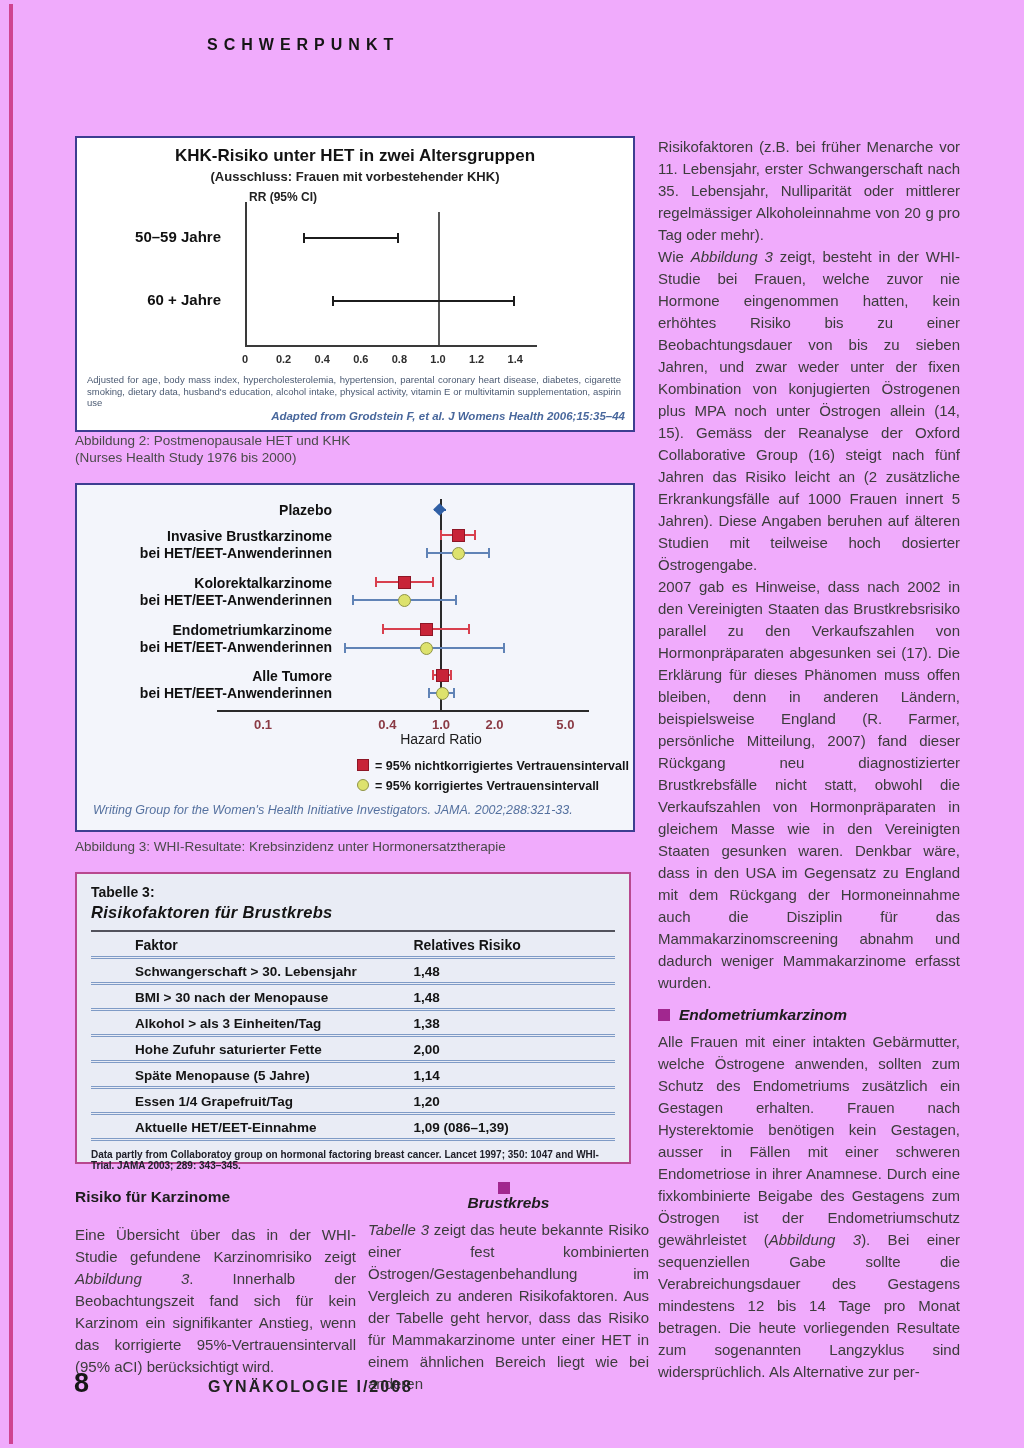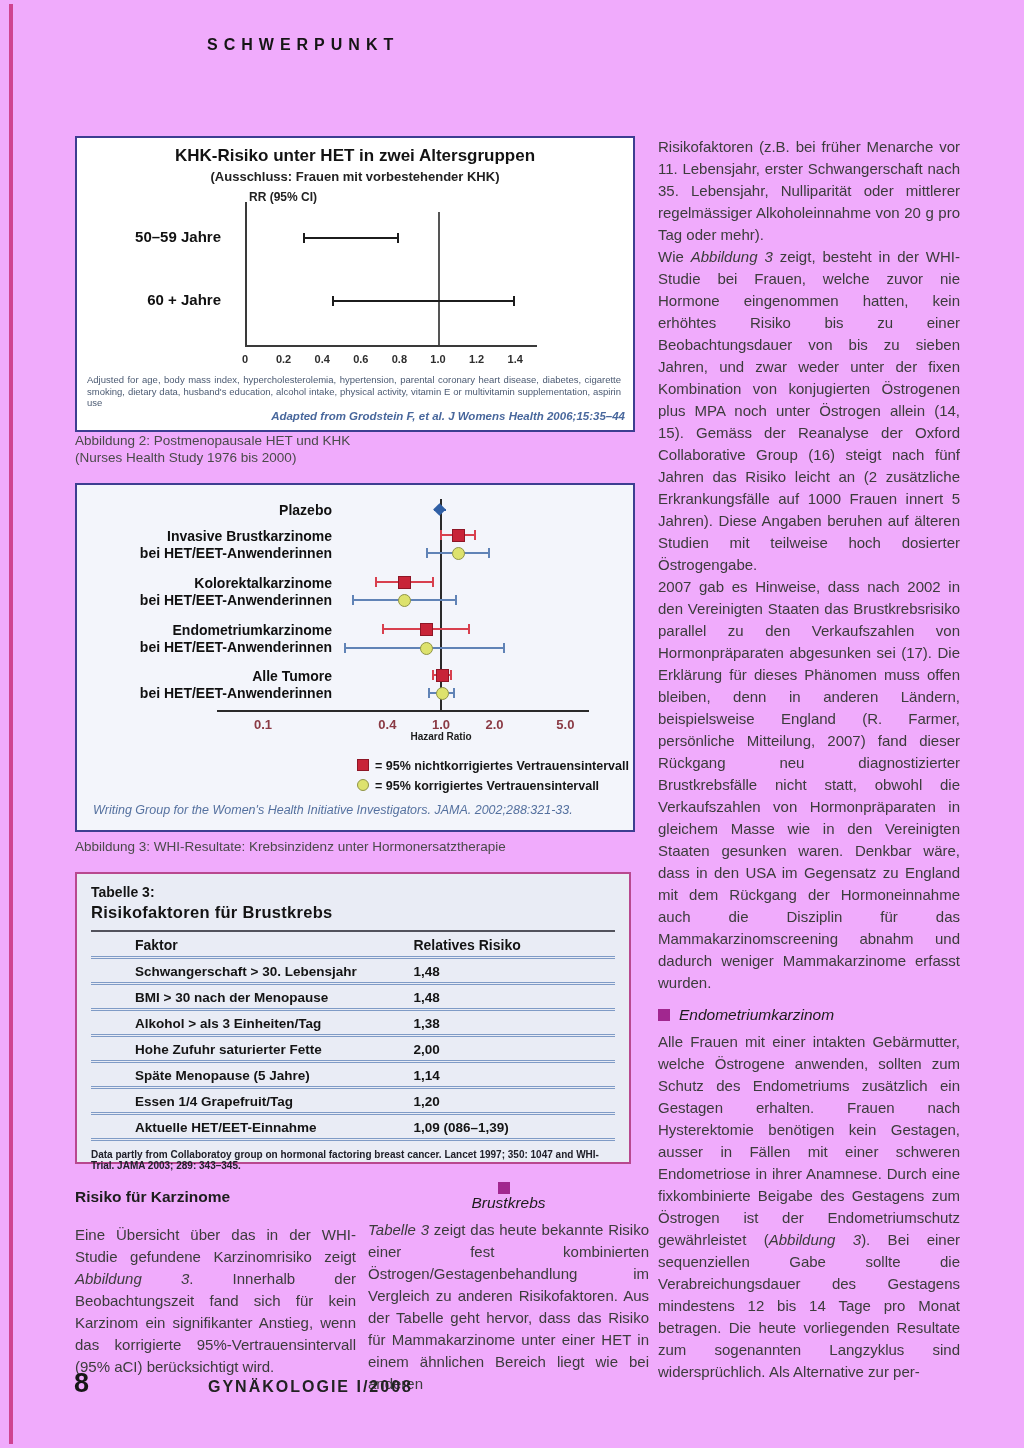--- a/index.html
+++ b/index.html
@@ -26,46 +26,46 @@
   .f1note{position:absolute;left:10px;top:236px;width:534px;font-size:9.5px;
           line-height:11.5px;color:#4b5a72;text-align:justify;}
   .f1src{position:absolute;right:8px;top:272px;font-size:11.5px;font-weight:bold;
          color:#48679c;font-style:italic;}
   
   .f2lab{position:absolute;left:4px;width:251px;text-align:right;font-weight:bold;
          font-size:14px;line-height:17px;color:#101010;}
   .f2tick{position:absolute;width:30px;text-align:center;font-weight:bold;
           font-size:13px;color:#8a3a44;}
   .f2xlabel{position:absolute;left:298px;top:246px;width:132px;text-align:center;
-            font-weight:bold;font-size:10px;color:#1c1c1c;}
+            font-weight:normal;font-size:14px;color:#1c1c1c;}
   .f2legend{position:absolute;left:280px;font-weight:bold;font-size:12.5px;color:#161616;}
   .f2legend .mk{display:inline-block;vertical-align:-1px;margin-right:6px;}
   .mk-redsq{width:10px;height:10px;background:#c82438;border:1px solid #8e1626;}
   .mk-yelci{width:10px;height:10px;border-radius:50%;background:#dde26d;border:1px solid #8f9446;}
   .f2src{position:absolute;left:16px;top:318px;font-size:12.5px;font-style:italic;
          color:#55719f;}
   .diamond{position:absolute;width:9px;height:9px;background:#2f5fa5;transform:rotate(45deg);}
   
   .tablebox{position:absolute;border:2px solid #b8488f;background:#e9ecf5;
             padding:10px 14px;box-sizing:border-box;}
   .t3-title1{font-weight:bold;font-size:14px;color:#141414;}
-  .t3-title2{font-weight:bold;font-size:16.5px;letter-spacing:.3px;color:#141414;margin-top:3px;}
+  .t3-title2{font-weight:bold;font-size:16.5px;letter-spacing:.3px;color:#141414;margin-top:3px;font-style:italic;}
   .t3-rule{height:2px;background:#52525c;margin-top:8px;}
   .t3-row{display:flex;border-bottom:3px double #7f9bc6;padding:5px 0 3px;
           font-weight:bold;font-size:13.5px;color:#141414;}
   .t3-head{font-size:14px;}
   .t3-c1{width:58%;padding-left:44px;}
   .t3-c2{width:42%;}
   .t3-note{margin-top:8px;font-size:10px;font-weight:bold;color:#20202a;}
   
   .body-text{font-size:15px;line-height:22px;color:#3c3c3c;text-align:justify;}
   .body-text p{margin:0;}
   .it{font-style:italic;}
   .col-head{font-weight:bold;font-size:15.5px;color:#1d1d1d;margin-bottom:18px;}
-  .sec-head{display:flex;align-items:center;font-weight:normal;font-style:italic;
+  .sec-head{display:flex;align-items:center;font-weight:bold;font-style:italic;
             font-size:15.5px;color:#1d1d1d;margin:12px 0 7px 0;}
   .sq{display:inline-block;width:12px;height:12px;background:#a1278f;margin-right:9px;flex:0 0 auto;}
   
   .pageno{position:absolute;left:74px;top:1368px;font-size:27px;font-weight:bold;color:#161616;}
   .journal{position:absolute;left:208px;top:1378px;font-size:16px;font-weight:bold;
            letter-spacing:2px;color:#222;}
 </style>
 </head>
 <body>
 

